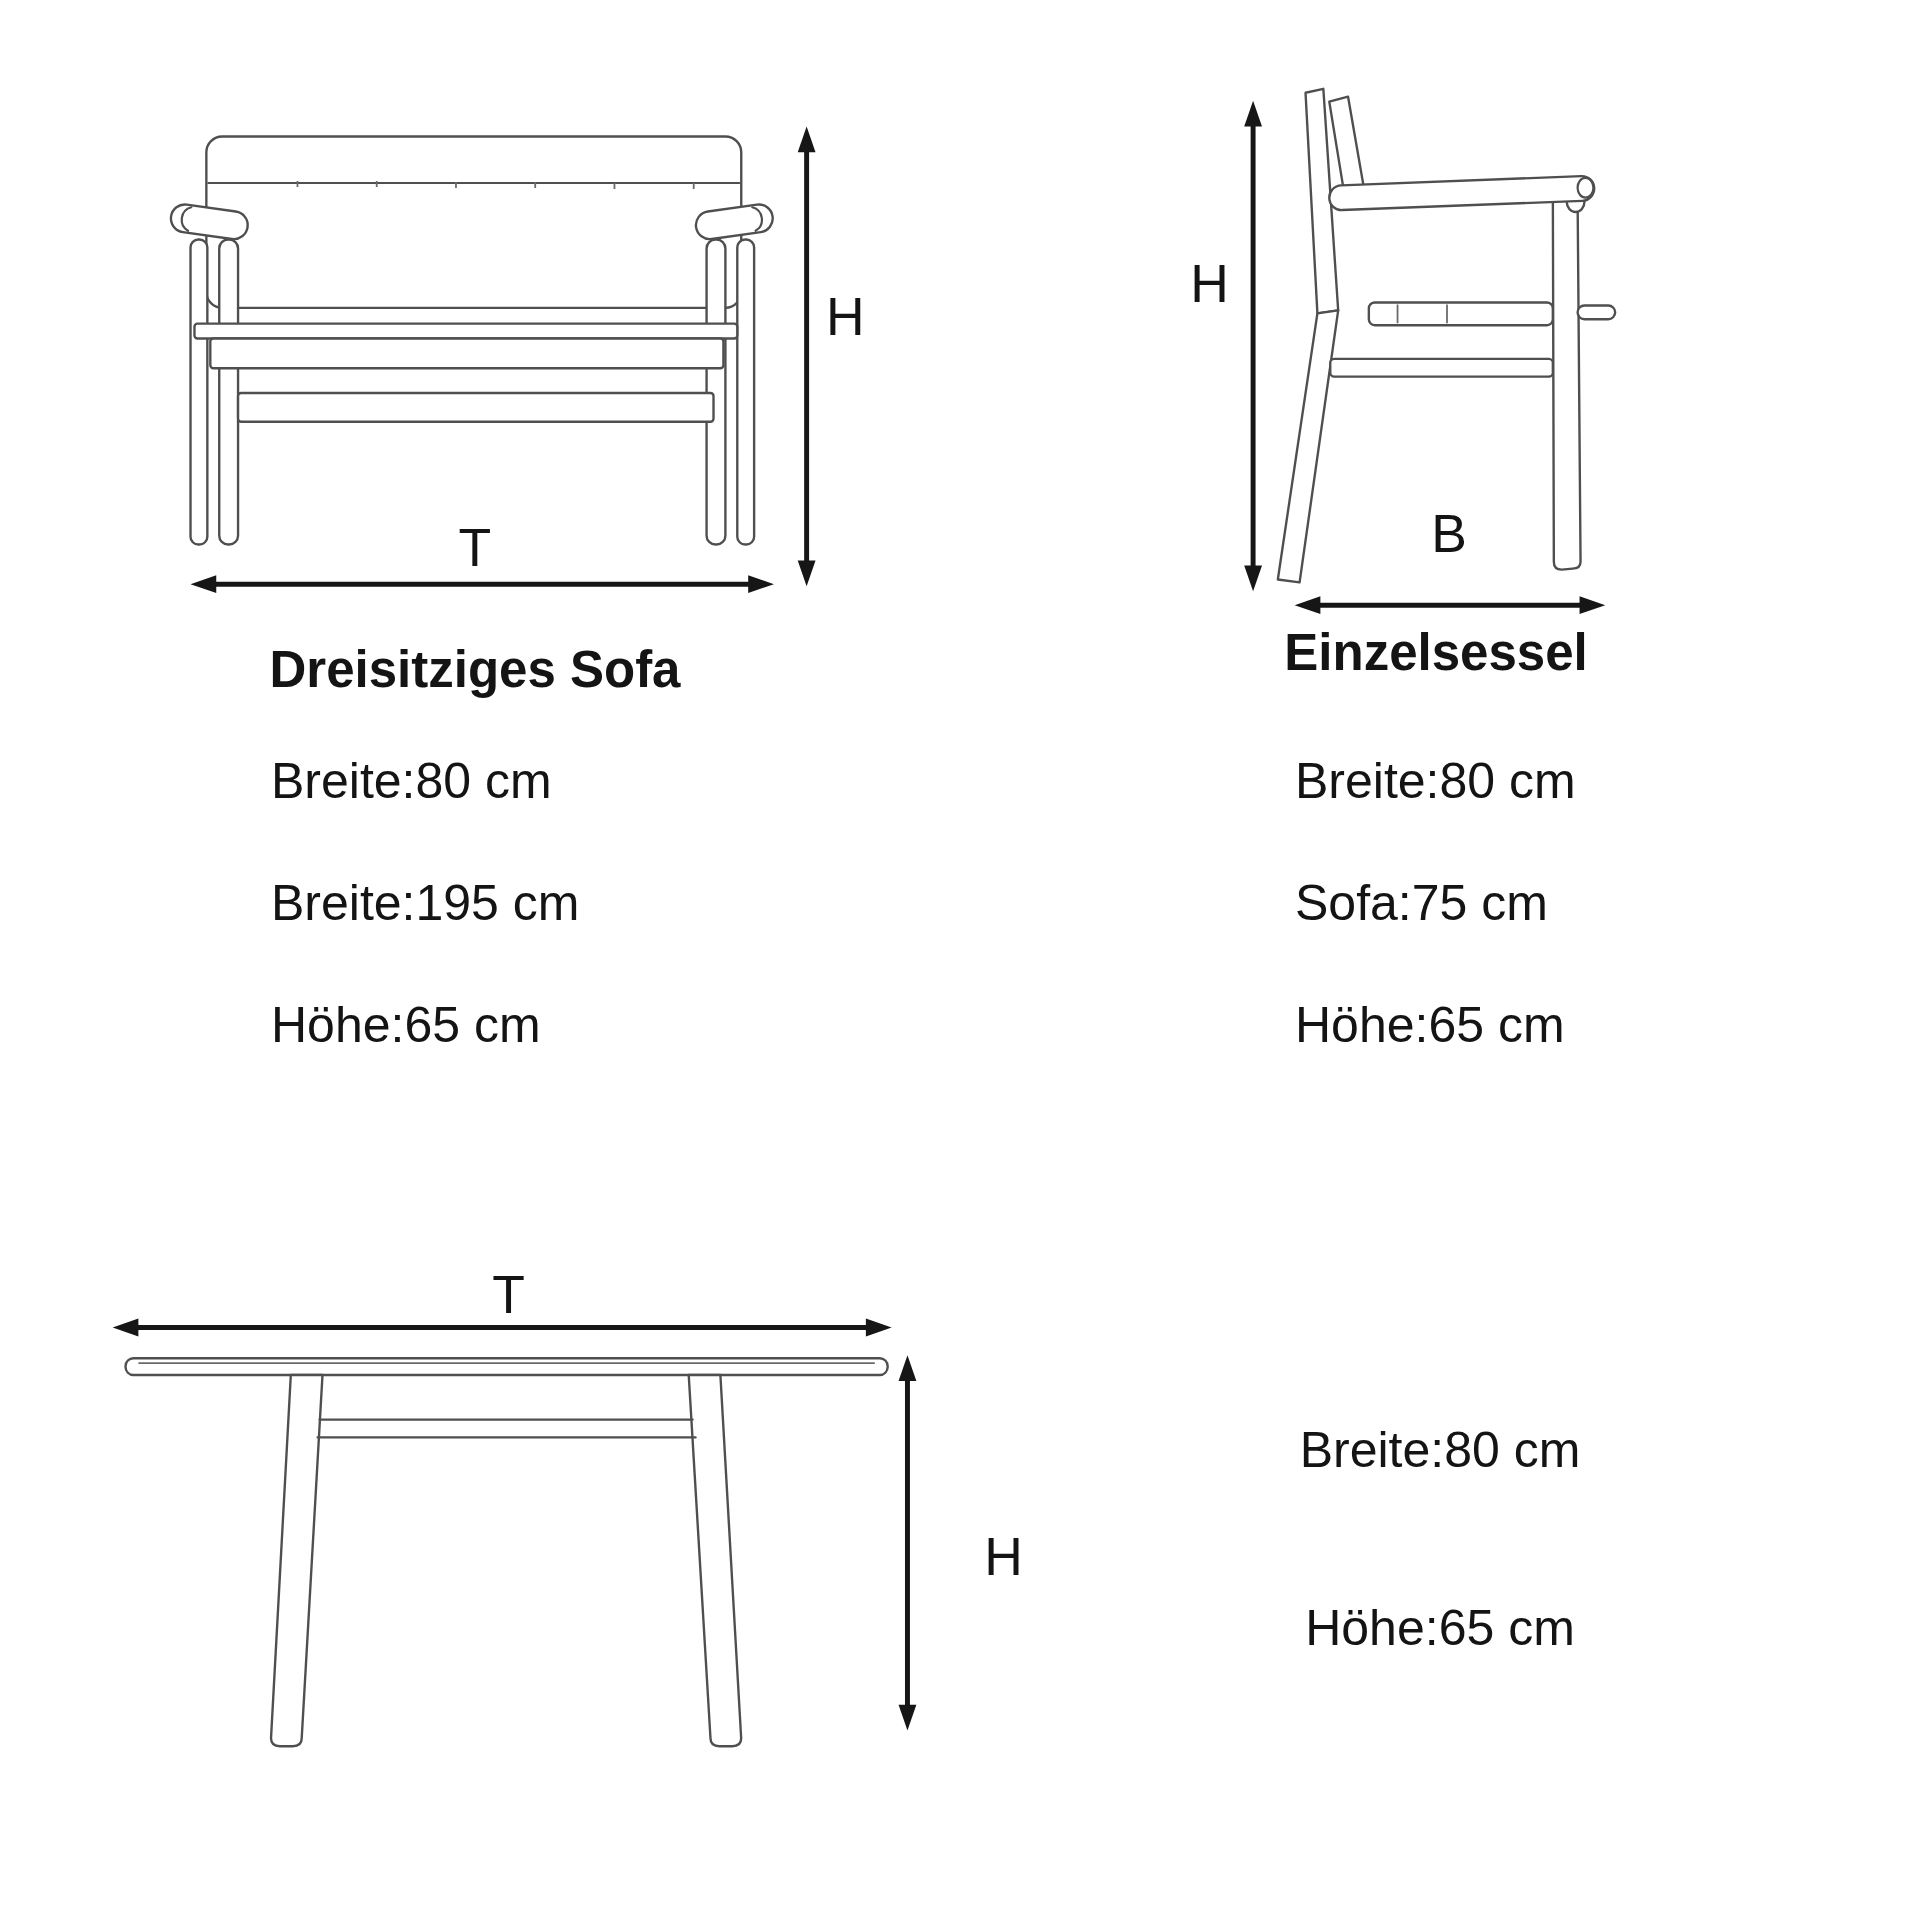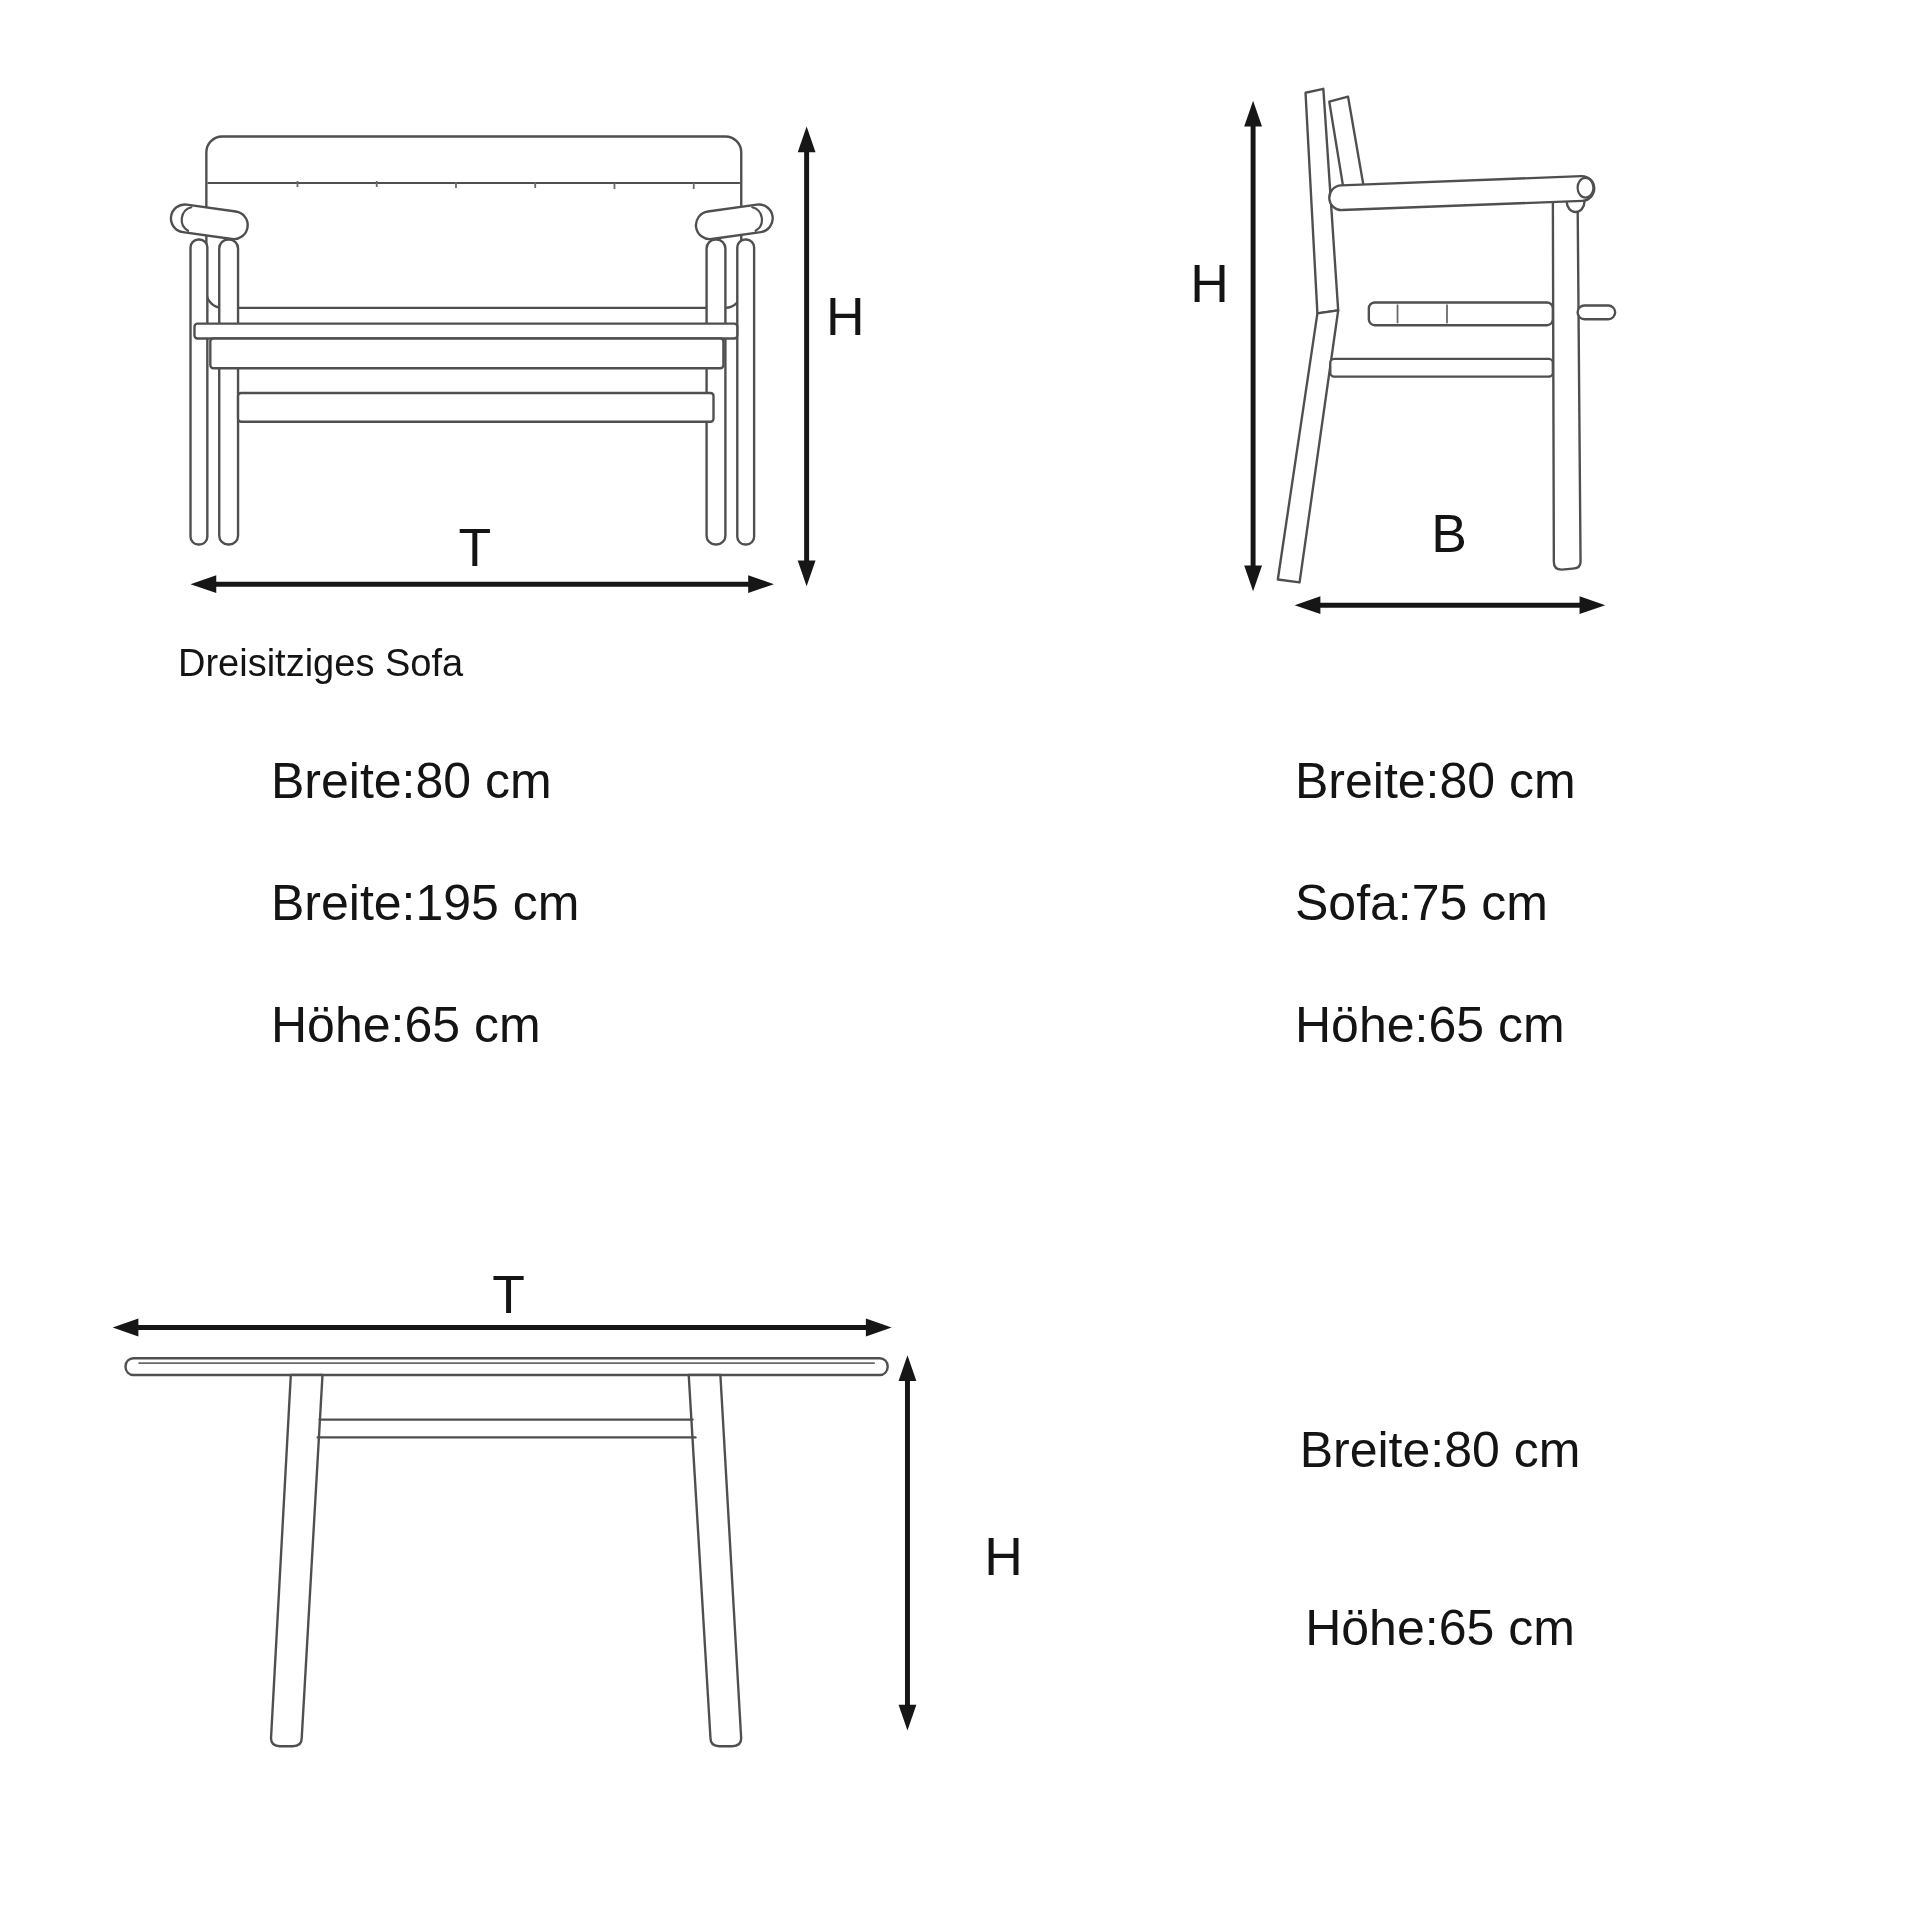--- a/index.html
+++ b/index.html
@@ -12,22 +12,22 @@
     overflow:hidden;
   }
   .fig{position:absolute;}
   .fig .art{stroke:#4f4f4f;stroke-width:2.4;fill:#ffffff;stroke-linejoin:round;stroke-linecap:round;}
   .fig .artline{stroke:#4f4f4f;stroke-width:2.2;fill:none;stroke-linecap:round;}
   .fig .thin{stroke:#6a6a6a;stroke-width:1.8;fill:none;}
   .fig .dim{stroke:#161616;stroke-width:5;fill:none;}
   .fig .head{fill:#161616;stroke:none;}
   .fig text{font-family:"Liberation Sans", sans-serif;font-size:54px;fill:#141414;}
   .title{
-    position:absolute;width:594px;text-align:left;
-    font-size:38px;font-weight:normal;line-height:1;white-space:nowrap;
+    position:absolute;width:594px;text-align:center;
+    font-size:51px;font-weight:bold;line-height:1;white-space:nowrap;
   }
   .spec{
     position:absolute;font-size:50px;line-height:1;white-space:nowrap;
   }
   .spec-center{
     position:absolute;width:594px;text-align:center;font-size:50px;line-height:1;white-space:nowrap;
   }
 </style>
 </head>
 <body>
@@ -114,20 +114,21 @@
     <text x="1222" y="306" text-anchor="middle">H</text>
 
     <g>
       <line class="dim" x1="1328" y1="612" x2="1602" y2="612"></line>
       <polygon class="head" points="1308,612 1334,603 1334,621"></polygon>
       <polygon class="head" points="1622,612 1596,603 1596,621"></polygon>
     </g>
     <text x="1464" y="558" text-anchor="middle">B</text>
   </svg>
 
+  <div class="title" style="left:1139px;top:627px">Einzelsessel</div>
   <div class="spec" style="left:1295px;top:756px">Breite:80 cm</div>
   <div class="spec" style="left:1295px;top:878px">Sofa:75 cm</div>
   <div class="spec" style="left:1295px;top:1000px">Höhe:65 cm</div>
 
   <svg class="fig" style="left:79px;top:1257px" width="970" height="535" viewBox="80 1270 980 540">
 
     <g>
 
       <rect class="art" x="127" y="1372" width="770" height="17" rx="8"></rect>
       <path class="thin" d="M140 1377 H884"></path>

